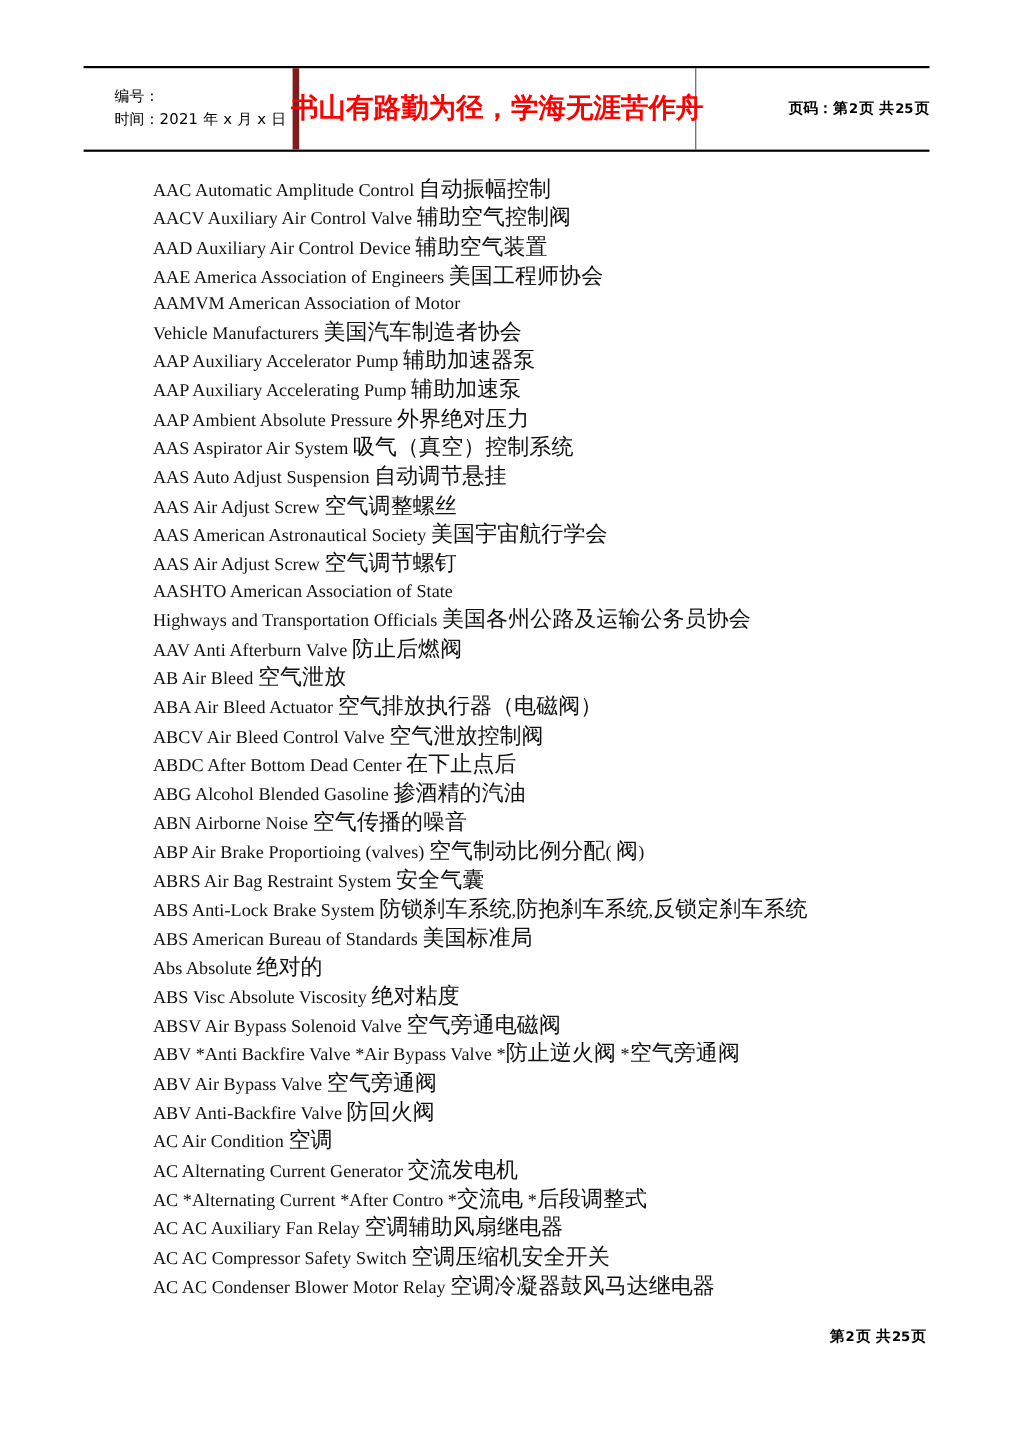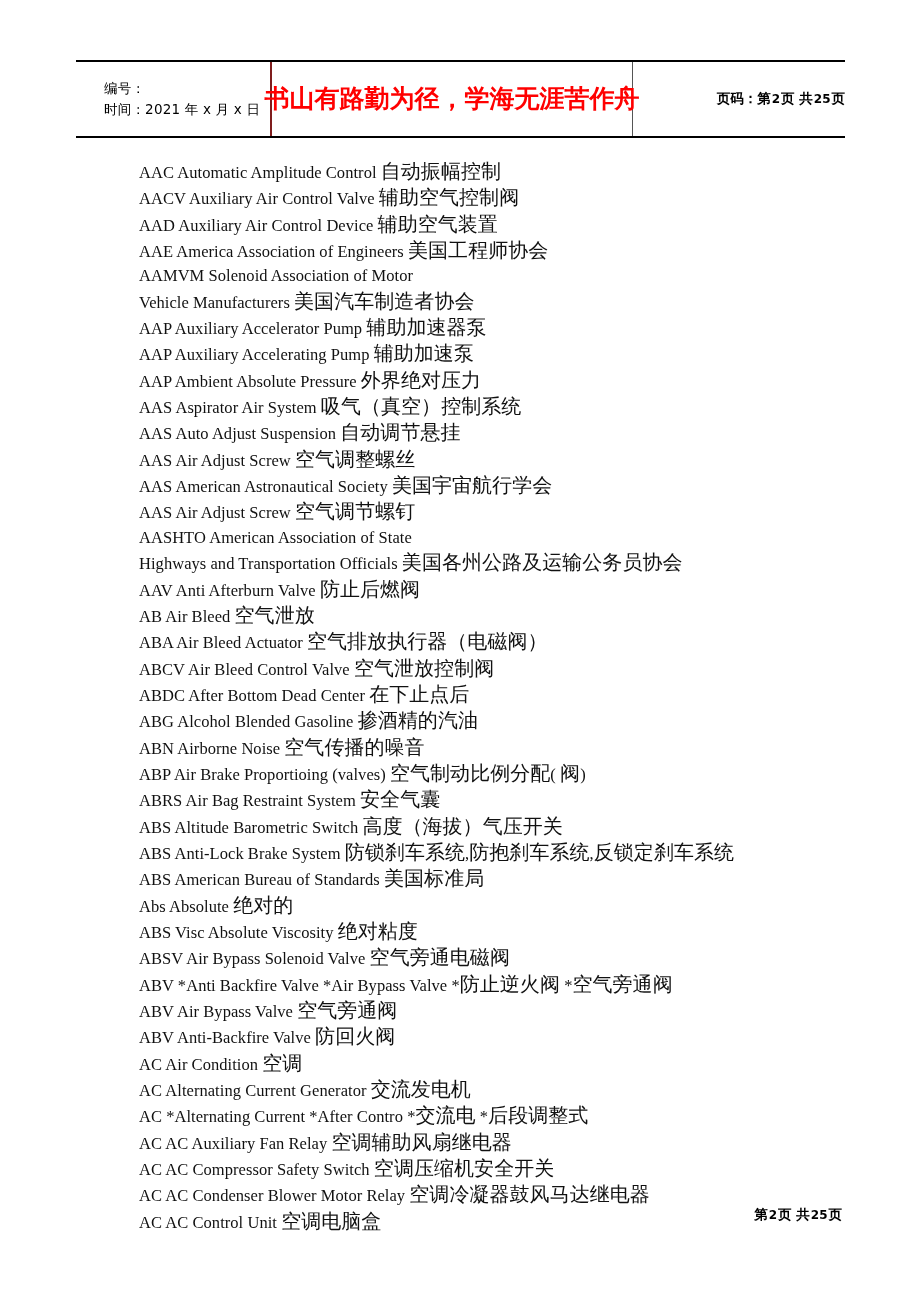--- a/index.html
+++ b/index.html
@@ -39,21 +39,21 @@
     align-items: stretch;
   }
   .hdr-cell {
     box-sizing: border-box;
     display: flex;
     flex-direction: column;
     justify-content: center;
   }
   .hdr-cell-1 {
     width: 196px;
-    border-right: 2px solid #7f1d1d;
+    border-right: 6px solid #7f1d1d;
     padding-left: 28px;
   }
   .hdr-cell-2 {
     width: 361px;
     border-right: 1px solid #555555;
     align-items: center;
     justify-content: center;
   }
   .hdr-cell-3 {
     flex: 1;
@@ -142,54 +142,52 @@
       <div class="pagecode"><span>页码：第</span><span class="num">2</span><span>页  共</span><span class="num">25</span><span>页</span></div>
     </div>
 
   </div>
 
   <div class="entries" id="entries-container">
       <div class="entry"><span>AAC Automatic Amplitude Control  </span><span class="cn">自动振幅控制</span></div>
       <div class="entry"><span>AACV Auxiliary Air Control Valve  </span><span class="cn">辅助空气控制阀</span></div>
       <div class="entry"><span>AAD Auxiliary Air Control Device  </span><span class="cn">辅助空气装置</span></div>
       <div class="entry"><span>AAE America Association of Engineers  </span><span class="cn">美国工程师协会</span></div>
-      <div class="entry"><span>AAMVM Solenoid Association of Motor</span></div>
+      <div class="entry"><span>AAMVM American Association of Motor</span></div>
       <div class="entry"><span>Vehicle Manufacturers  </span><span class="cn">美国汽车制造者协会</span></div>
       <div class="entry"><span>AAP Auxiliary Accelerator Pump  </span><span class="cn">辅助加速器泵</span></div>
       <div class="entry"><span>AAP Auxiliary Accelerating Pump  </span><span class="cn">辅助加速泵</span></div>
       <div class="entry"><span>AAP Ambient Absolute Pressure  </span><span class="cn">外界绝对压力</span></div>
       <div class="entry"><span>AAS Aspirator Air System  </span><span class="cn">吸气（真空）控制系统</span></div>
       <div class="entry"><span>AAS Auto Adjust Suspension  </span><span class="cn">自动调节悬挂</span></div>
       <div class="entry"><span>AAS Air Adjust Screw  </span><span class="cn">空气调整螺丝</span></div>
       <div class="entry"><span>AAS American Astronautical Society  </span><span class="cn">美国宇宙航行学会</span></div>
       <div class="entry"><span>AAS Air Adjust Screw  </span><span class="cn">空气调节螺钉</span></div>
       <div class="entry"><span>AASHTO American Association of State</span></div>
       <div class="entry"><span>Highways and Transportation Officials </span><span class="cn">美国各州公路及运输公务员协会</span></div>
       <div class="entry"><span>AAV Anti Afterburn Valve  </span><span class="cn">防止后燃阀</span></div>
       <div class="entry"><span>AB Air Bleed  </span><span class="cn">空气泄放</span></div>
       <div class="entry"><span>ABA Air Bleed Actuator  </span><span class="cn">空气排放执行器（电磁阀）</span></div>
       <div class="entry"><span>ABCV Air Bleed Control Valve  </span><span class="cn">空气泄放控制阀</span></div>
       <div class="entry"><span>ABDC After Bottom Dead Center  </span><span class="cn">在下止点后</span></div>
       <div class="entry"><span>ABG Alcohol Blended Gasoline  </span><span class="cn">掺酒精的汽油</span></div>
       <div class="entry"><span>ABN Airborne Noise  </span><span class="cn">空气传播的噪音</span></div>
       <div class="entry"><span>ABP Air Brake Proportioing (valves)  </span><span class="cn">空气制动比例分配</span><span>(  </span><span class="cn">阀</span><span>)</span></div>
       <div class="entry"><span>ABRS Air Bag Restraint System  </span><span class="cn">安全气囊</span></div>
-      <div class="entry"><span>ABS Altitude Barometric Switch  </span><span class="cn">高度（海拔）气压开关</span></div>
       <div class="entry"><span>ABS Anti-Lock Brake System  </span><span class="cn">防锁刹车系统</span><span>,</span><span class="cn">防抱刹车系统</span><span>,</span><span class="cn">反锁定刹车系统</span></div>
       <div class="entry"><span>ABS American Bureau of Standards  </span><span class="cn">美国标准局</span></div>
       <div class="entry"><span>Abs Absolute  </span><span class="cn">绝对的</span></div>
       <div class="entry"><span>ABS Visc Absolute Viscosity  </span><span class="cn">绝对粘度</span></div>
       <div class="entry"><span>ABSV Air Bypass Solenoid Valve  </span><span class="cn">空气旁通电磁阀</span></div>
       <div class="entry"><span>ABV *Anti Backfire Valve *Air Bypass Valve *</span><span class="cn">防止逆火阀</span><span>  *</span><span class="cn">空气旁通阀</span></div>
       <div class="entry"><span>ABV Air Bypass Valve  </span><span class="cn">空气旁通阀</span></div>
       <div class="entry"><span>ABV Anti-Backfire Valve  </span><span class="cn">防回火阀</span></div>
       <div class="entry"><span>AC Air Condition  </span><span class="cn">空调</span></div>
       <div class="entry"><span>AC Alternating Current Generator  </span><span class="cn">交流发电机</span></div>
       <div class="entry"><span>AC *Alternating Current *After Contro *</span><span class="cn">交流电</span><span>  *</span><span class="cn">后段调整式</span></div>
       <div class="entry"><span>AC AC Auxiliary Fan Relay  </span><span class="cn">空调辅助风扇继电器</span></div>
       <div class="entry"><span>AC AC Compressor Safety Switch  </span><span class="cn">空调压缩机安全开关</span></div>
       <div class="entry"><span>AC AC Condenser Blower Motor Relay  </span><span class="cn">空调冷凝器鼓风马达继电器</span></div>
-      <div class="entry"><span>AC AC Control Unit  </span><span class="cn">空调电脑盒</span></div>
     </div>
 
   <div class="footer"><span>第</span><span class="num">2</span><span>页  共</span><span class="num">25</span><span>页</span></div>
 
 </div>
 
 </body></html>

